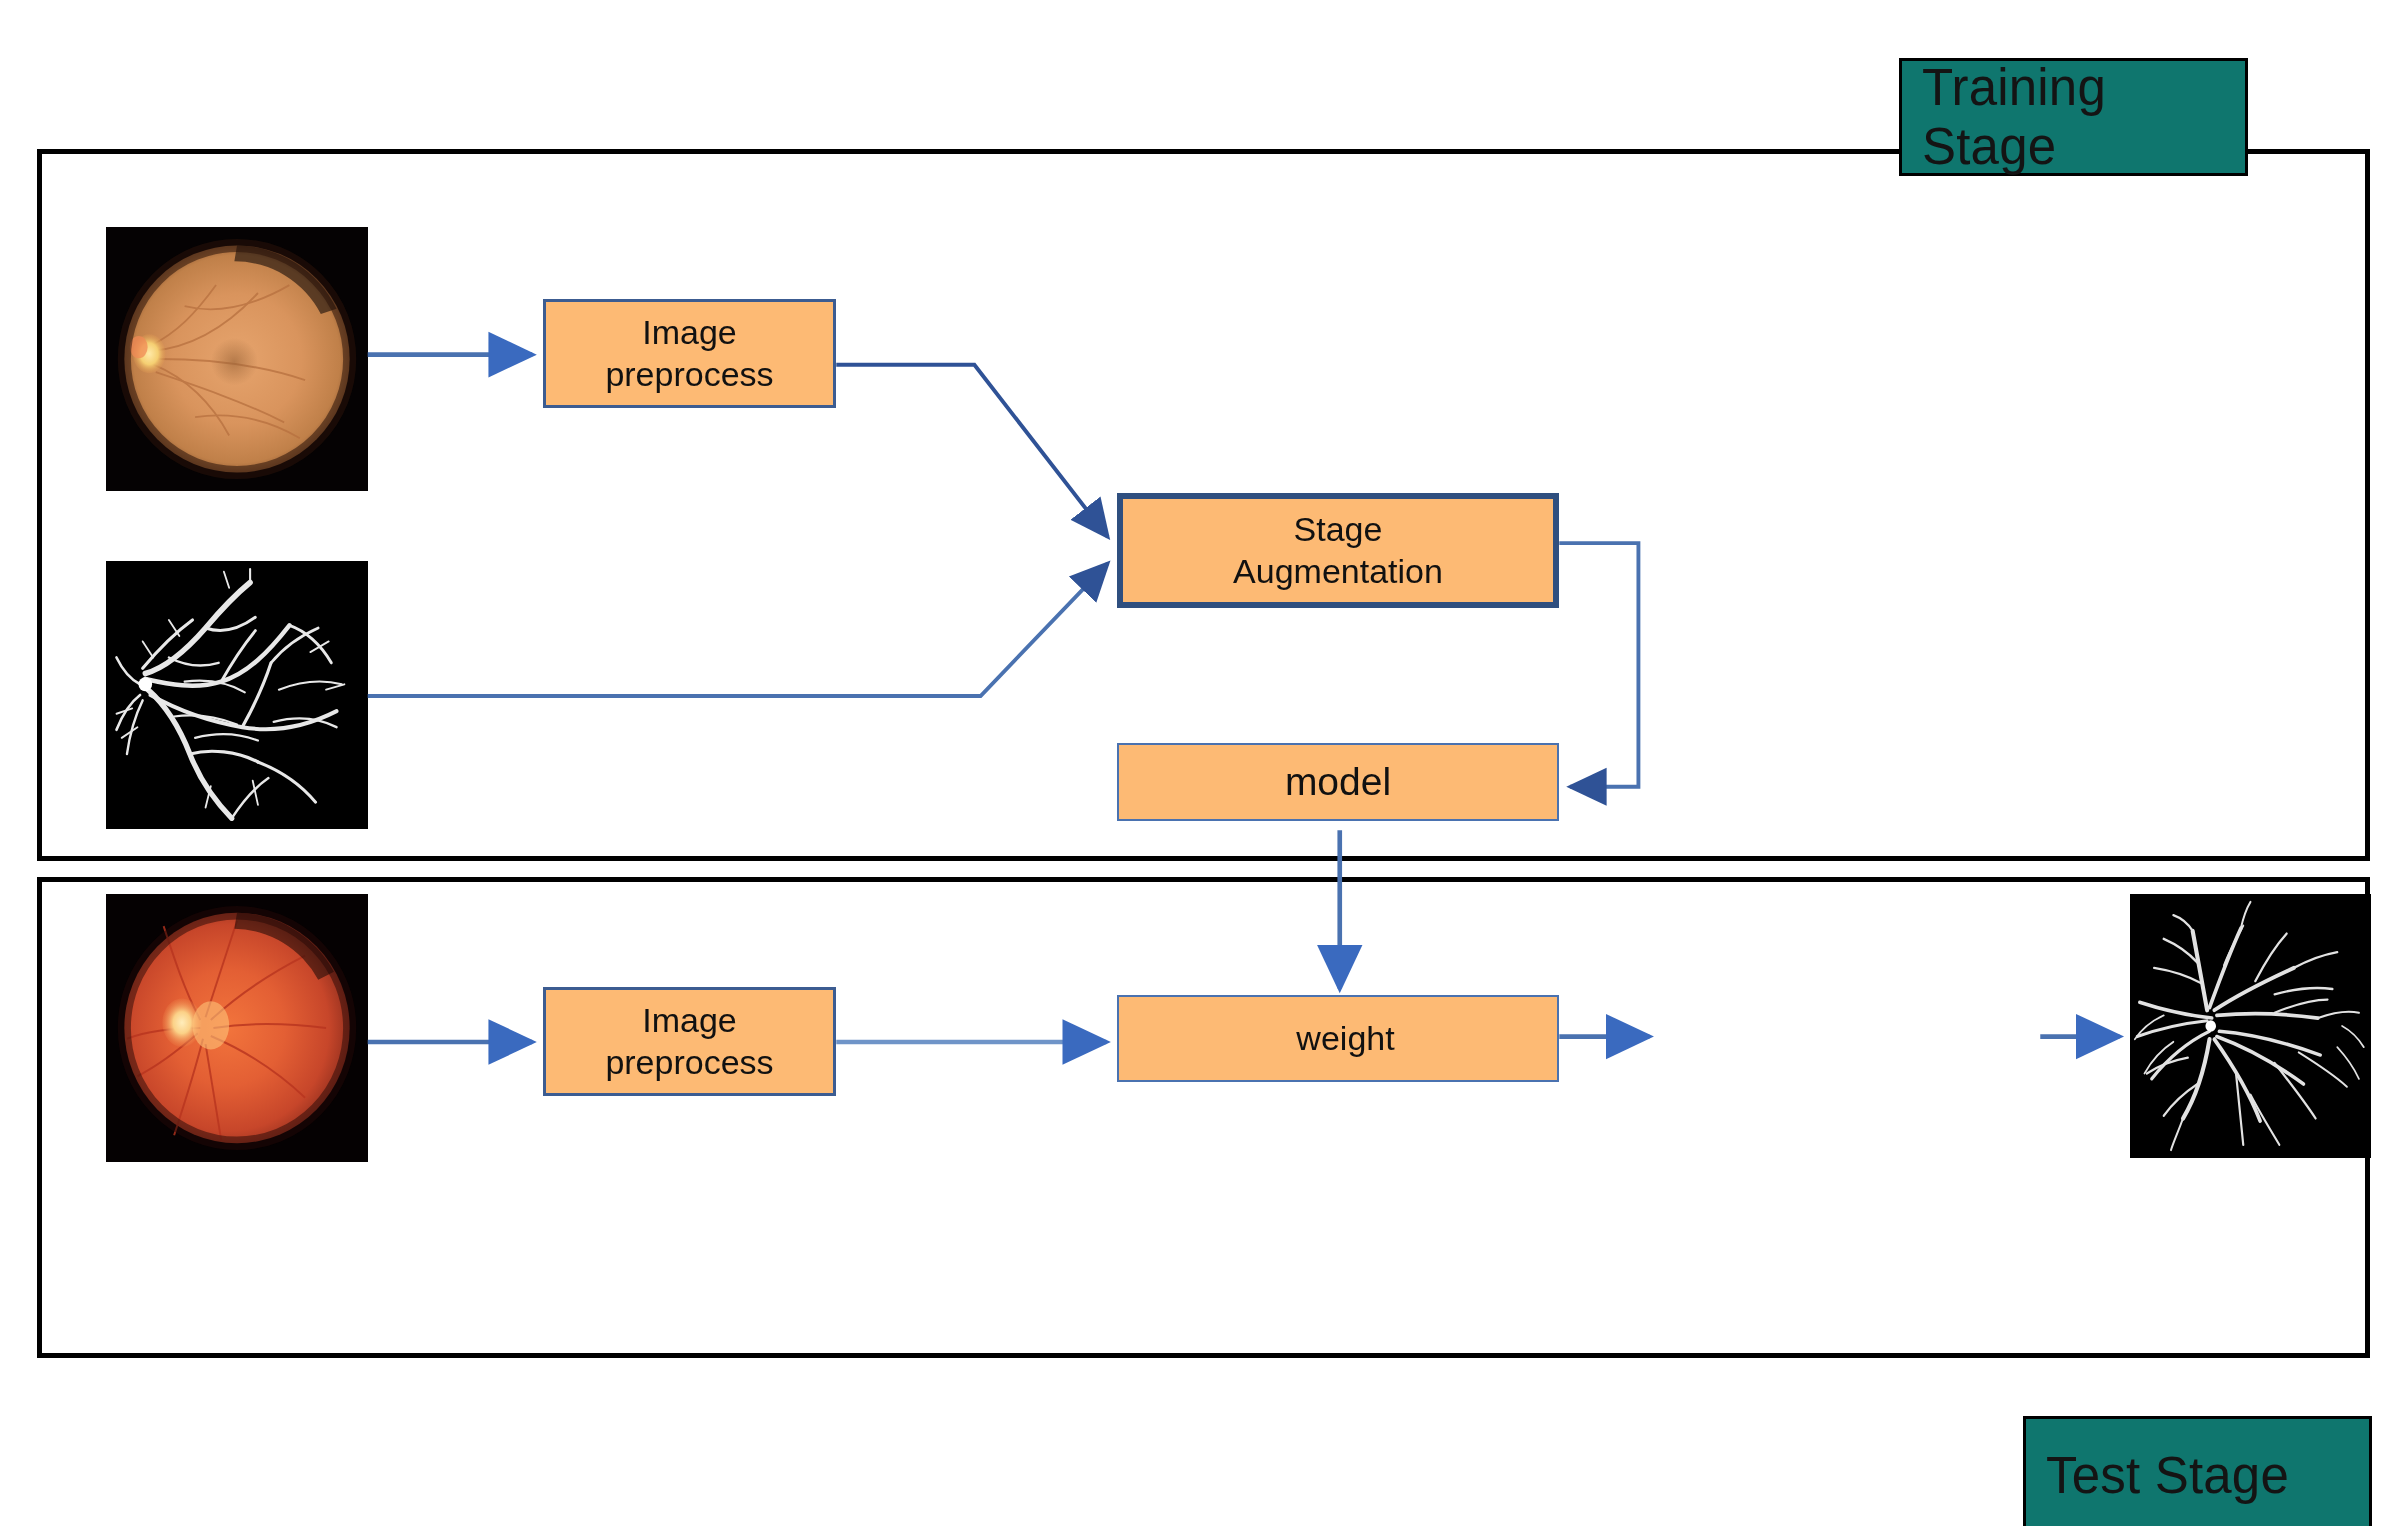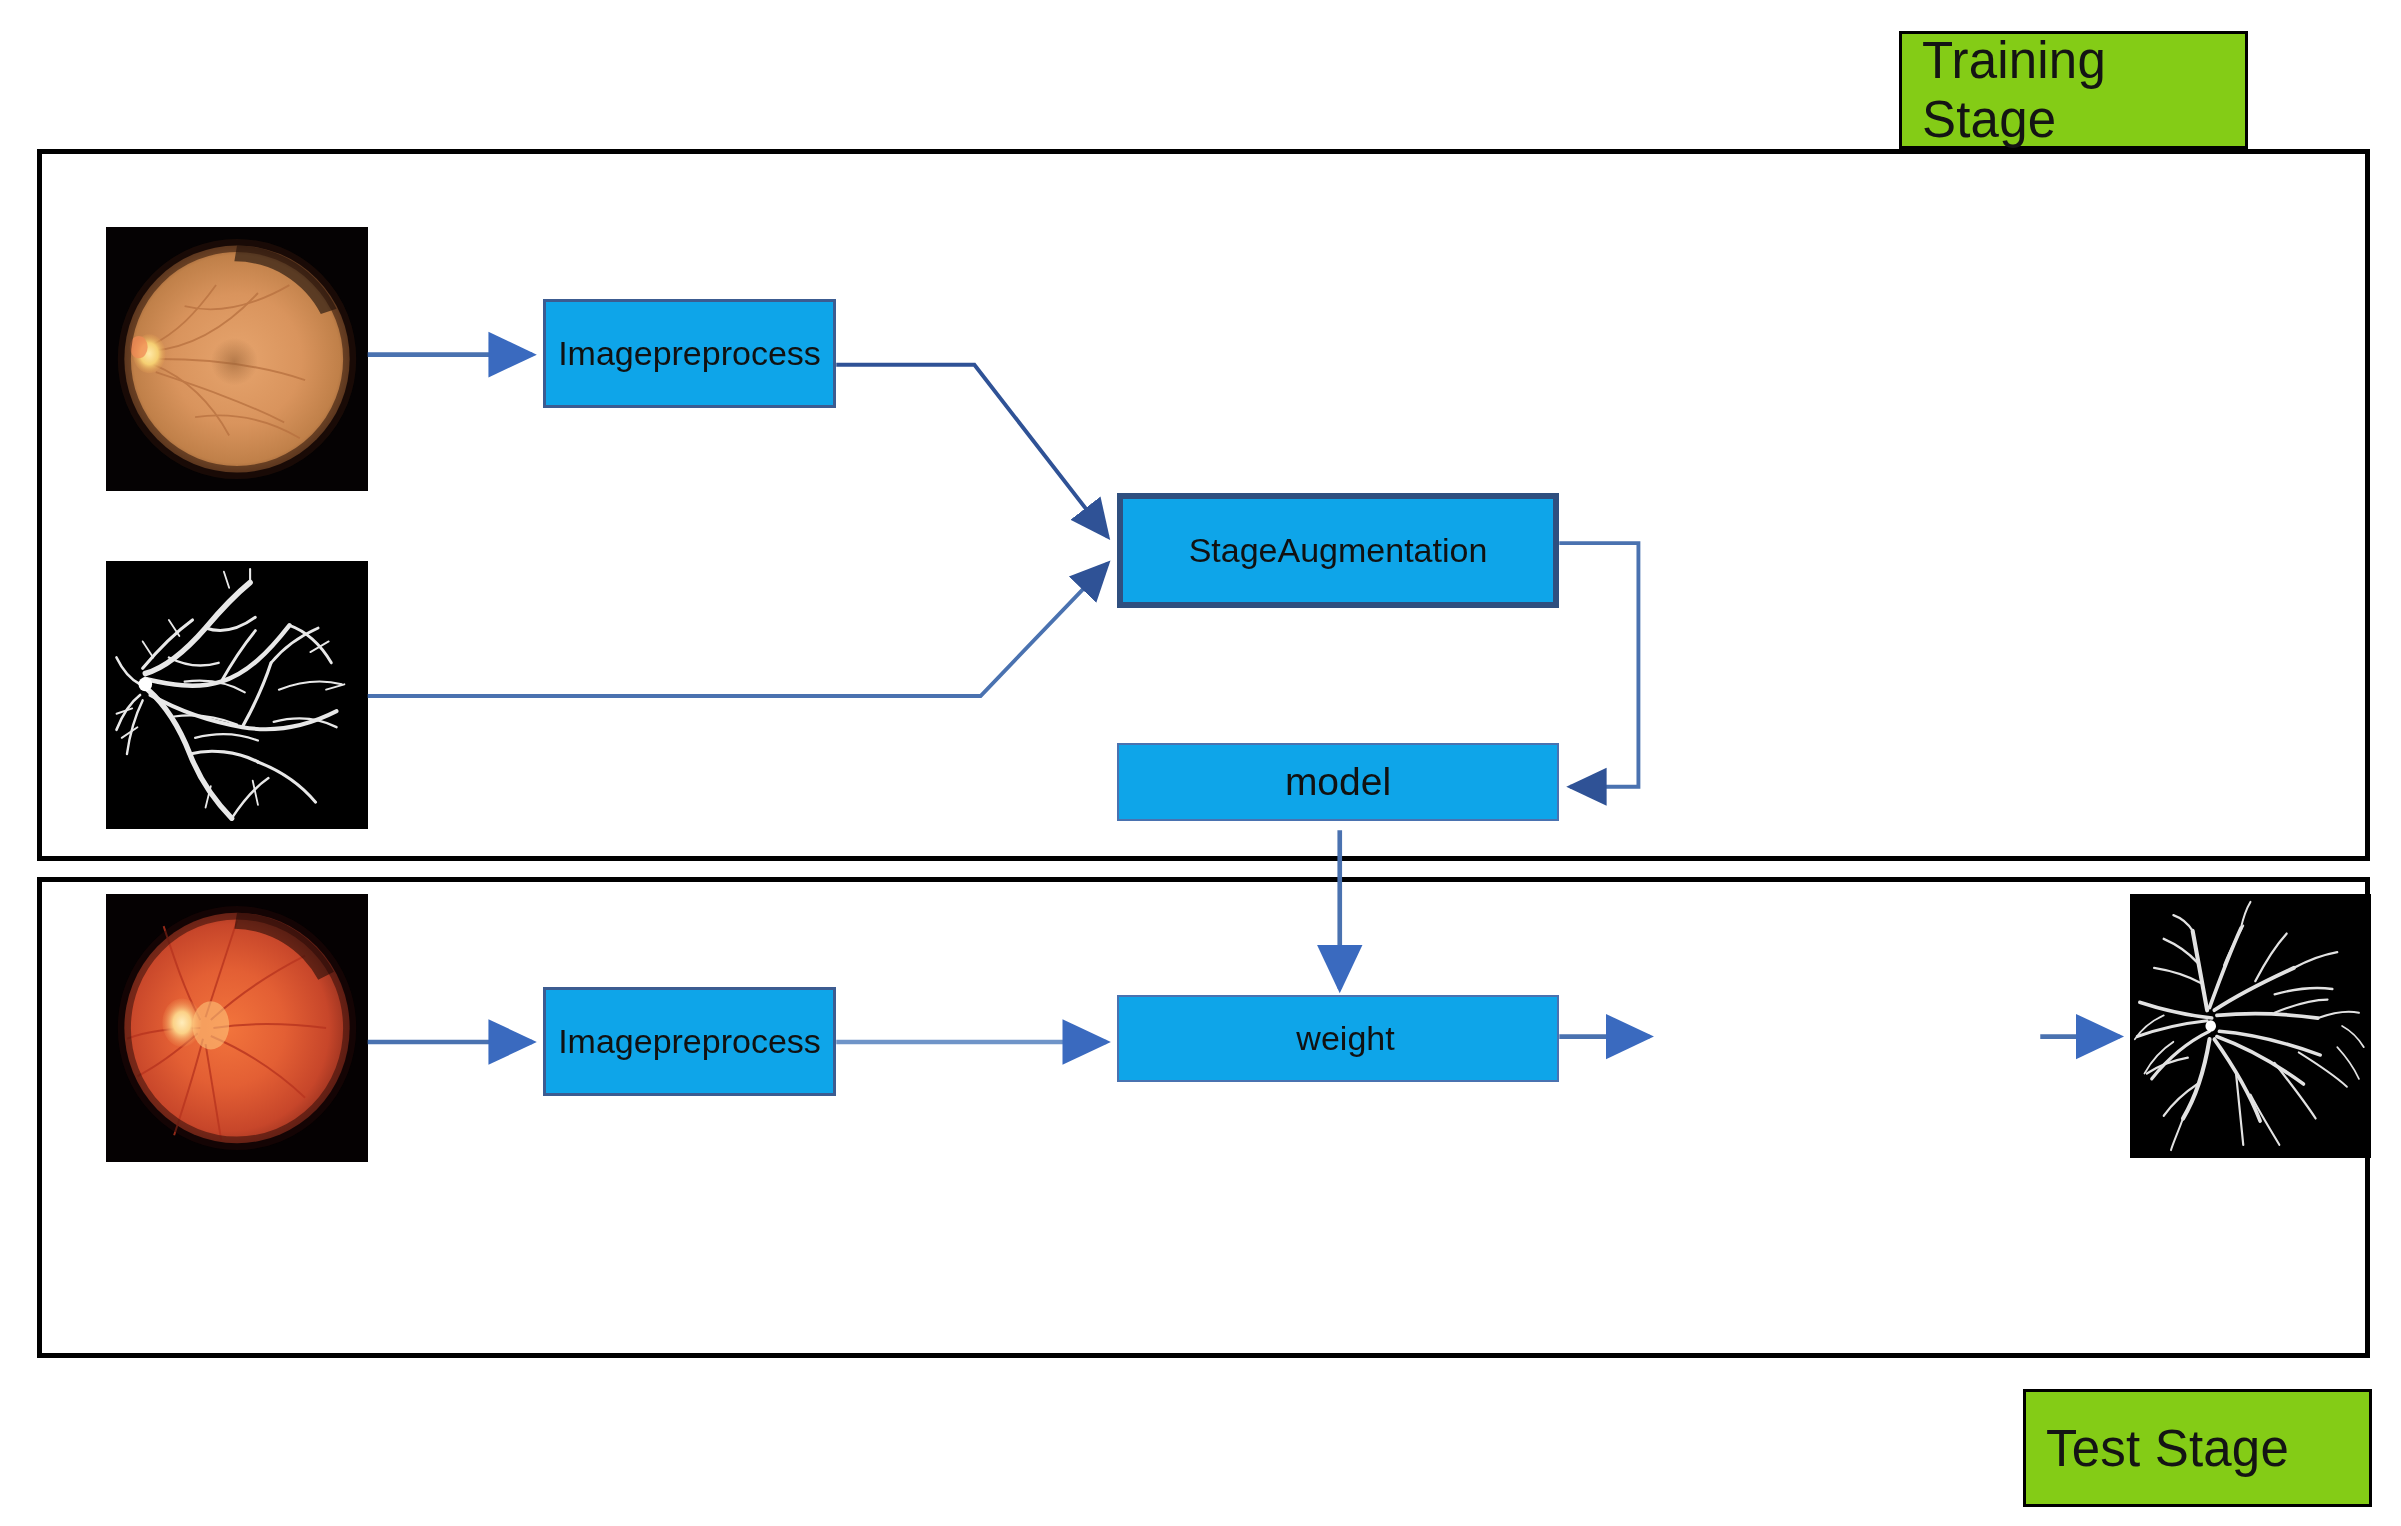--- a/index.html
+++ b/index.html
@@ -6,29 +6,29 @@
   body{width:2401px;height:1527px;position:relative;overflow:hidden;
        font-family:"Liberation Sans","DejaVu Sans",sans-serif;color:#000;}
   #stage{position:absolute;left:0;top:0;width:2401px;height:1527px;}
 
   
   .panel{position:absolute;background:#fff;border:5.4px solid #000;box-sizing:border-box;}
   #training-panel{left:37px;  top:149px;  width:2333px; height:712px;}
   #test-panel    {left:37px;  top:877px; width:2333px; height:481px;}
 
   
-  .stage-label{position:absolute;background:#84cc16;border:3.9px solid #000;box-sizing:border-box;
+  .stage-label{position:absolute;background:#0f766e;border:3.9px solid #000;box-sizing:border-box;
                display:flex;align-items:center;justify-content:flex-start;
-               font-size:51px;color:#141414;padding-left:20px;letter-spacing:0.2px;z-index:40;}
+               font-size:51px;color:#141414;padding-left:20px;letter-spacing:0.2px;z-index:40;margin-top:27px;}
   #training-stage-label{left:1899px;top:31px;  width:349px;height:118px;}
   #test-stage-label    {left:2023px;top:1389px;width:349px;height:118px;}
 
   
-  .node{position:absolute;background:#0ea5e9;box-sizing:border-box;
-        display:flex;flex-direction:row;align-items:center;justify-content:center;
+  .node{position:absolute;background:#fdba74;box-sizing:border-box;
+        display:flex;flex-direction:column;align-items:center;justify-content:center;
         color:#111;z-index:30;}
   .node .ln{line-height:1.22;white-space:nowrap;}
 
   .node.thin  {border:2.3px solid #4a72b0;}
   .node.medium{border:3.9px solid #3c5c91;}
   .node.thick {border:6.2px solid #2f4f7f;}
 
   #node-train-preprocess{left:543px; top:299px;  width:293px; height:109px; font-size:34px;}
   #node-data-aug       {left:1117px;top:493px;  width:442px; height:115px; font-size:34px;}
   #node-model          {left:1117px;top:743px;  width:442px; height:78px; font-size:39px;}

